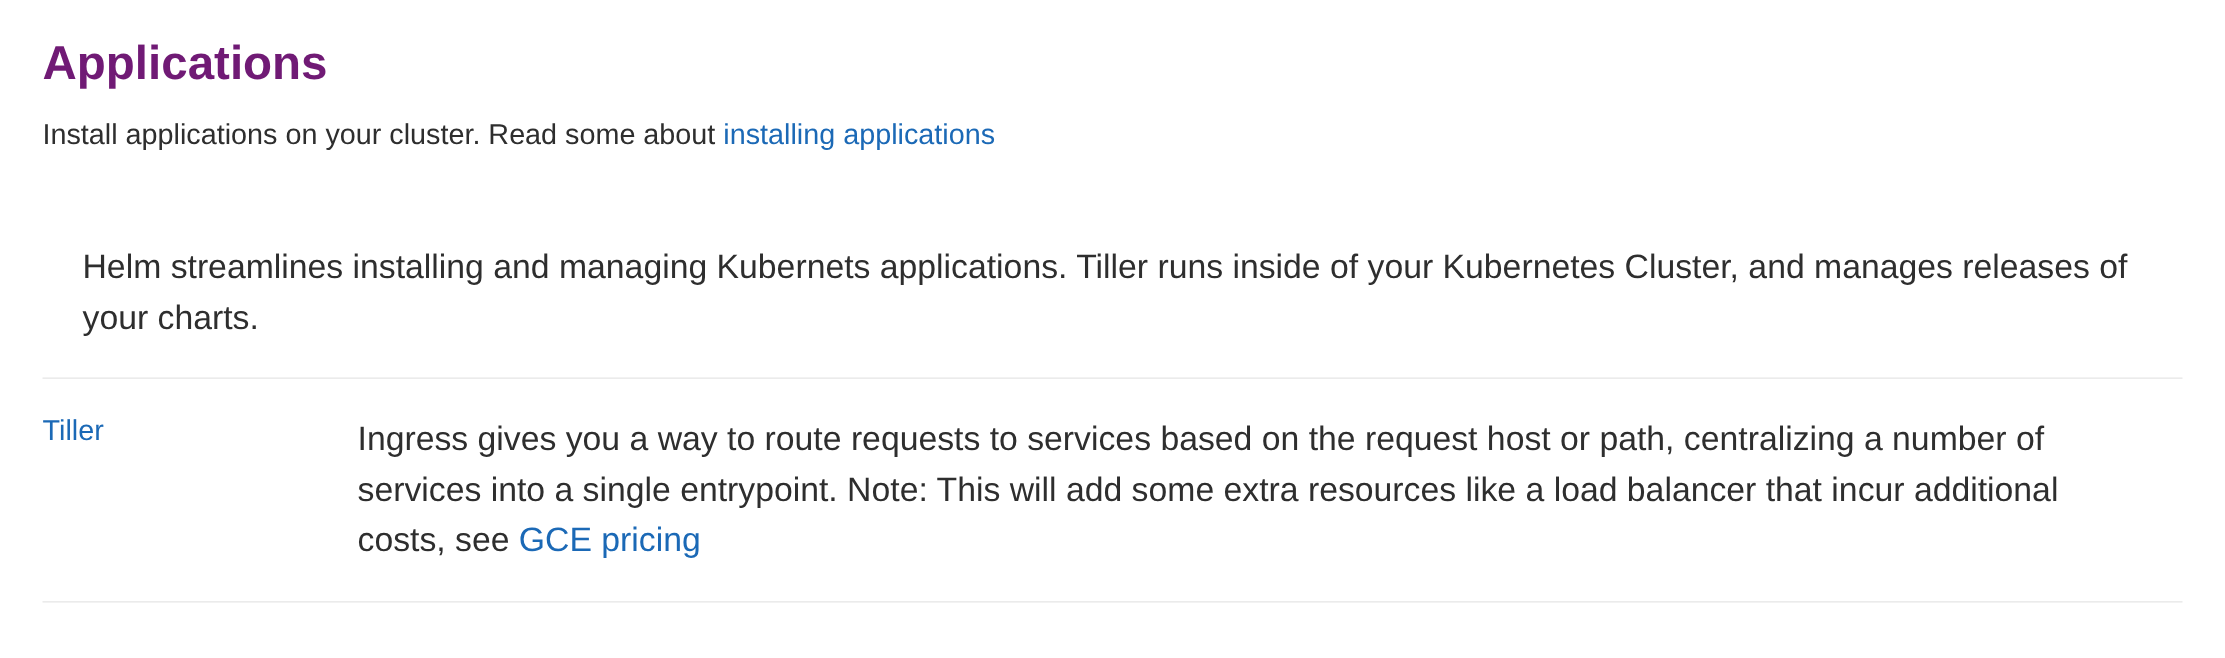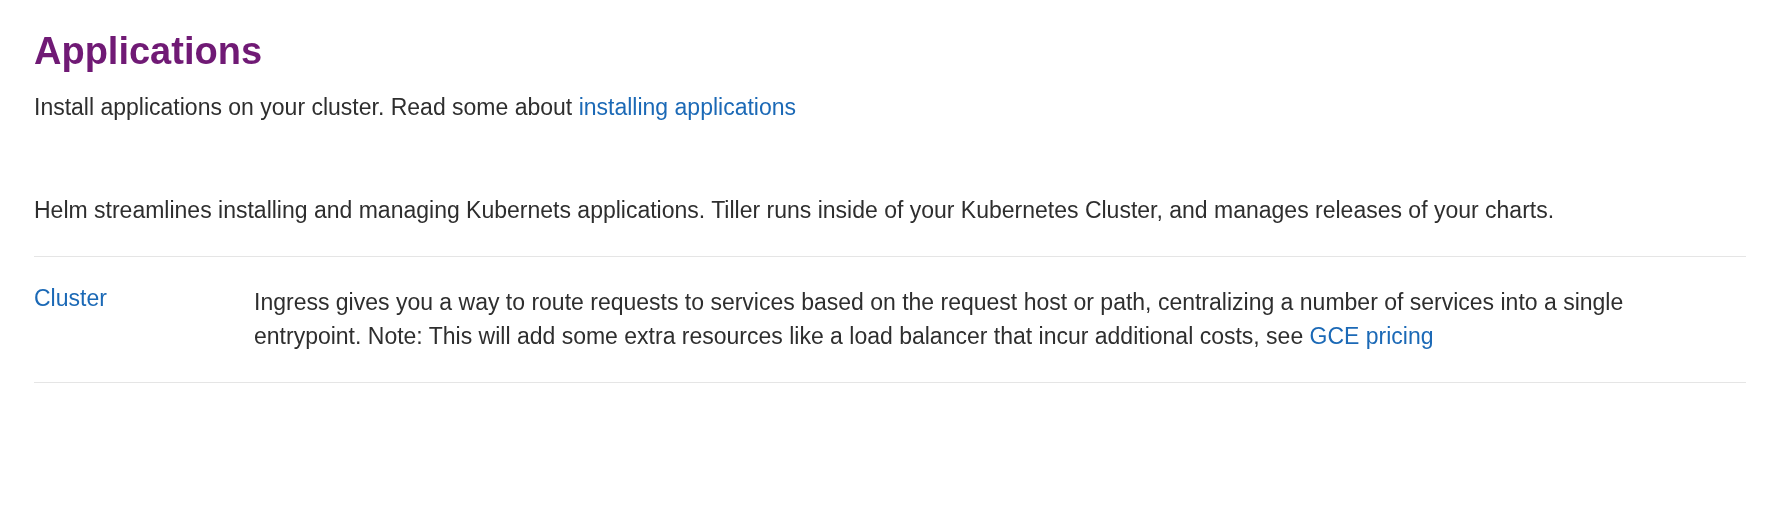--- a/index.html
+++ b/index.html
@@ -47,23 +47,24 @@
     .app-name {
       font-size: 23px;
       color: #1b69b6;
       text-decoration: none;
     }
     .app-desc-col {
       flex: 1;
       padding-right: 40px;
     }
     .app-desc {
-      font-size: 23px;
+      font-size: 27px;
       color: #2e2e2e;
       line-height: 1.5;
+      margin-left: 32px;
     }
     .app-action-col {
       flex-shrink: 0;
       padding-top: 2px;
     }
     .btn {
       display: inline-block;
       padding: 12px 20px;
       font-size: 22px;
       border: 1px solid #dcdcdc;
@@ -88,20 +89,20 @@
 </p>
 
 <div class="app-row">
   <div class="app-desc-col">
     <p class="app-desc">Helm streamlines installing and managing Kubernets applications. Tiller runs inside of your Kubernetes Cluster, and manages releases of your charts.</p>
   </div>
 </div>
 
 <div class="app-row">
   <div class="app-name-col">
-    <a href="#" class="app-name">Cluster</a>
+    <a href="#" class="app-name">Tiller</a>
   </div>
   <div class="app-desc-col">
     <p class="app-desc">
       <span>Ingress gives you a way to route requests to services based on the request host or path, centralizing a number of services into a single entrypoint. Note: This will add some extra resources like a load balancer that incur additional costs, see </span><a href="#" class="link">GCE pricing</a>
     </p>
   </div>
 </div>
 
 </body></html>

